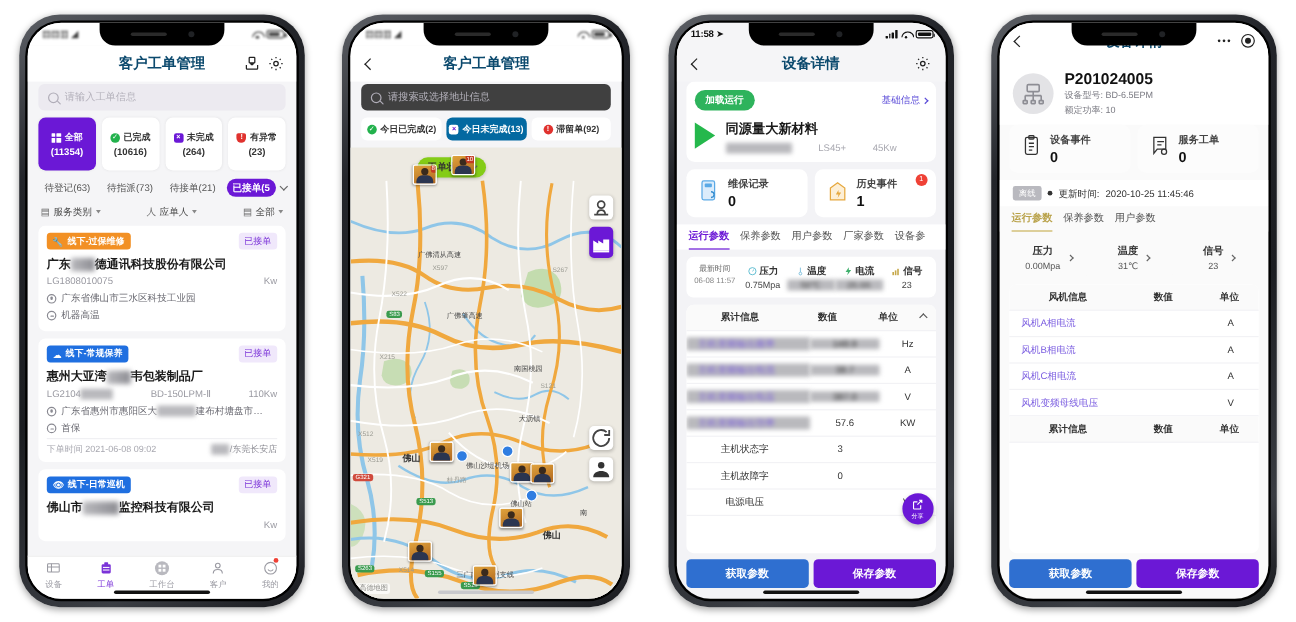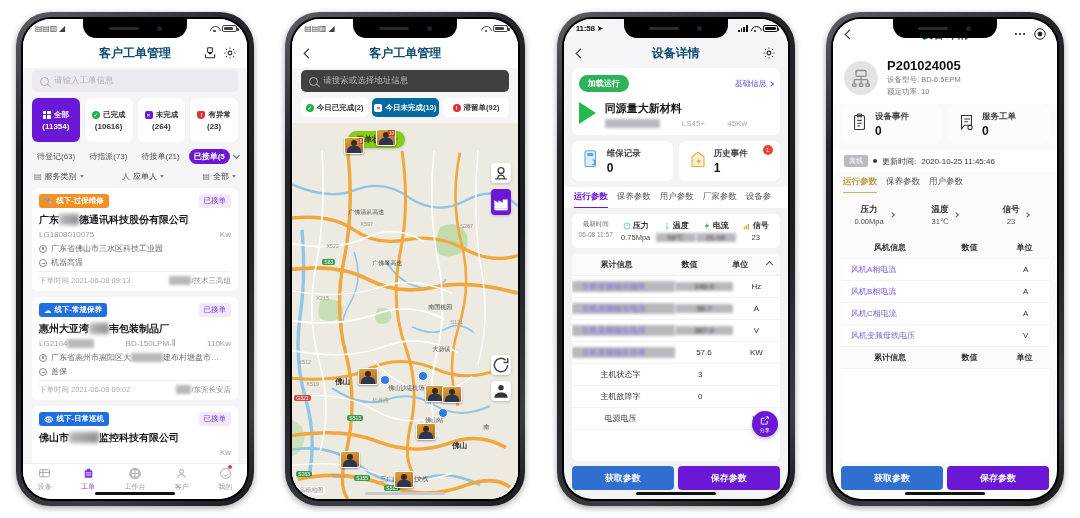--- a/index.html
+++ b/index.html
@@ -449,24 +449,20 @@
               <span>Kw</span>
             </div>
             <div class="wo-line">
               <span class="pin"></span>
               <span>广东省佛山市三水区科技工业园</span>
             </div>
             <div class="wo-line">
               <span class="face"></span>
               <span>机器高温</span>
             </div>
-            <div class="wo-foot">
-              <span>下单时间 2021-06-08 09:13</span>
-              <span class="r"><span class="blurspan">新能源</span><span>/技术三高组</span></span>
-            </div>
           </div>
 
           <div class="wocard">
             <div class="wo-top">
               <span class="tag blue">
                 <span>☁</span>
                 <span class="blurtxt">线下-常规保养</span>
               </span>
               <span class="status-pill">已接单</span>
             </div>

